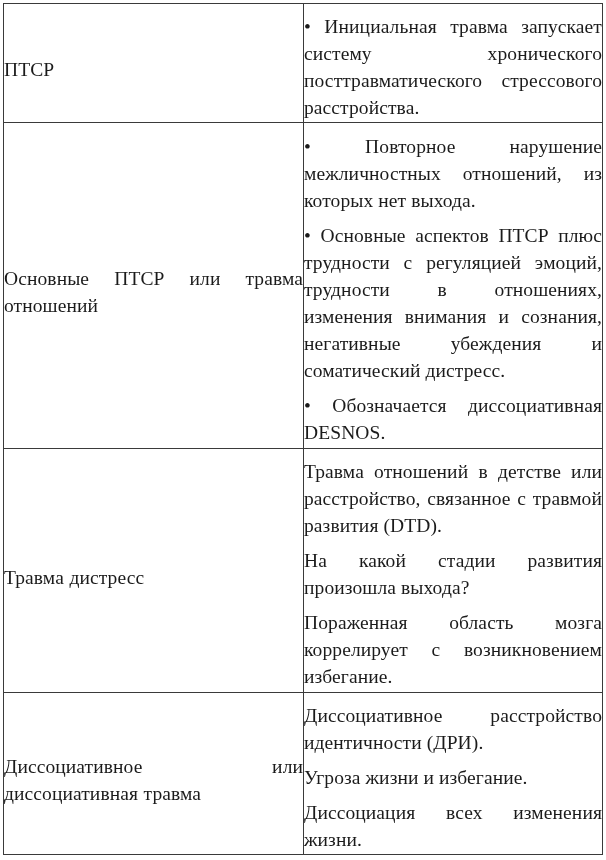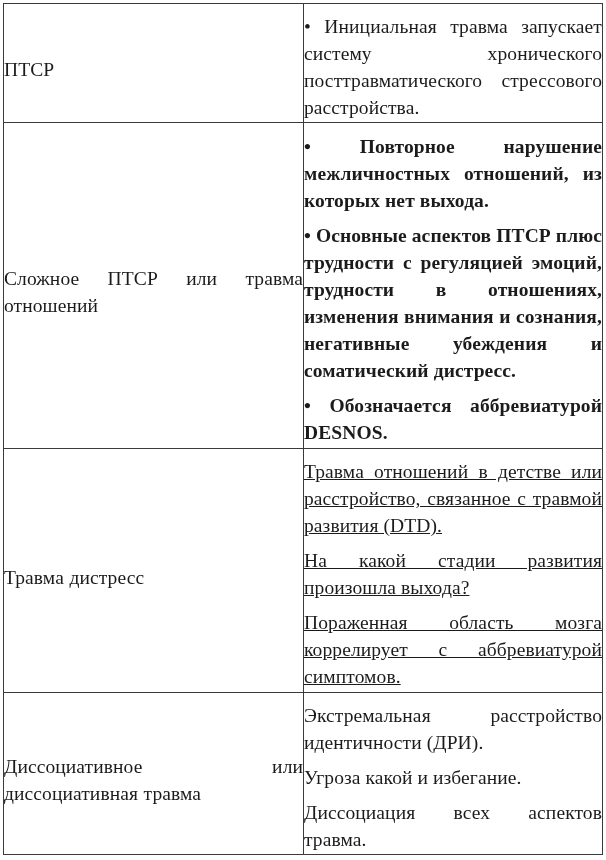--- a/index.html
+++ b/index.html
@@ -72,22 +72,22 @@
     hyphens: manual;
     margin-top: 8px;
   }
 
   .desc-para.bulleted::before {
     content: "\2022\00a0";
   }
 
   
   .row-ptsr .cell-desc { padding-top: 8px; padding-bottom: 8px; }
-  .row-complex .cell-desc { padding-top: 9px; padding-bottom: 9px; font-weight: bold; }
-  .row-developmental .cell-desc { padding-top: 9px; padding-bottom: 10px; text-decoration: underline; }
+  .row-complex .cell-desc { padding-top: 9px; padding-bottom: 9px; }
+  .row-developmental .cell-desc { padding-top: 9px; padding-bottom: 10px; }
   .row-dissociative .cell-desc { padding-top: 9px; padding-bottom: 10px; }
 </style>
 </head>
 <body>
 
 <table id="trauma-table">
   <colgroup>
     <col class="col-term">
     <col class="col-desc">
   </colgroup>
@@ -99,51 +99,51 @@
       </td>
       <td class="cell-desc">
         <span class="desc-block">
           <span class="desc-para bulleted">Инициальная травма запускает систему хронического посттравматического стрессового расстройства.</span>
         </span>
       </td>
     </tr>
 
     <tr class="table-row row-complex">
       <td class="cell-term">
-        <span class="term-text">Сложное ПТСР или травма отношений</span>
+        <span class="term-text">Основные ПТСР или травма отношений</span>
       </td>
       <td class="cell-desc">
         <span class="desc-block">
           <span class="desc-para bulleted">Повторное нарушение межличностных отношений, из которых нет выхода.</span>
           <span class="desc-para bulleted">Основные аспектов ПТСР плюс трудности с регуляцией эмоций, трудности в отношениях, изменения внимания и сознания, негативные убеждения и соматический дистресс.</span>
-          <span class="desc-para bulleted">Обозначается аббревиатурой DESNOS.</span>
+          <span class="desc-para bulleted">Обозначается диссоциативная DESNOS.</span>
         </span>
       </td>
     </tr>
 
     <tr class="table-row row-developmental">
       <td class="cell-term">
         <span class="term-text">Травма дистресс</span>
       </td>
       <td class="cell-desc">
         <span class="desc-block">
           <span class="desc-para">Травма отношений в детстве или расстройство, связанное с травмой развития (DTD).</span>
           <span class="desc-para">На какой стадии развития произошла выхода?</span>
-          <span class="desc-para">Пораженная область мозга коррелирует с аббревиатурой симптомов.</span>
+          <span class="desc-para">Пораженная область мозга коррелирует с возникновением избегание.</span>
         </span>
       </td>
     </tr>
 
     <tr class="table-row row-dissociative">
       <td class="cell-term">
         <span class="term-text">Диссоциативное или диссоциативная травма</span>
       </td>
       <td class="cell-desc">
         <span class="desc-block">
-          <span class="desc-para">Экстремальная расстройство идентичности (ДРИ).</span>
-          <span class="desc-para">Угроза какой и избегание.</span>
-          <span class="desc-para">Диссоциация всех аспектов травма.</span>
+          <span class="desc-para">Диссоциативное расстройство идентичности (ДРИ).</span>
+          <span class="desc-para">Угроза жизни и избегание.</span>
+          <span class="desc-para">Диссоциация всех изменения жизни.</span>
         </span>
       </td>
     </tr>
 
   </tbody>
 </table>
 
 </body></html>

